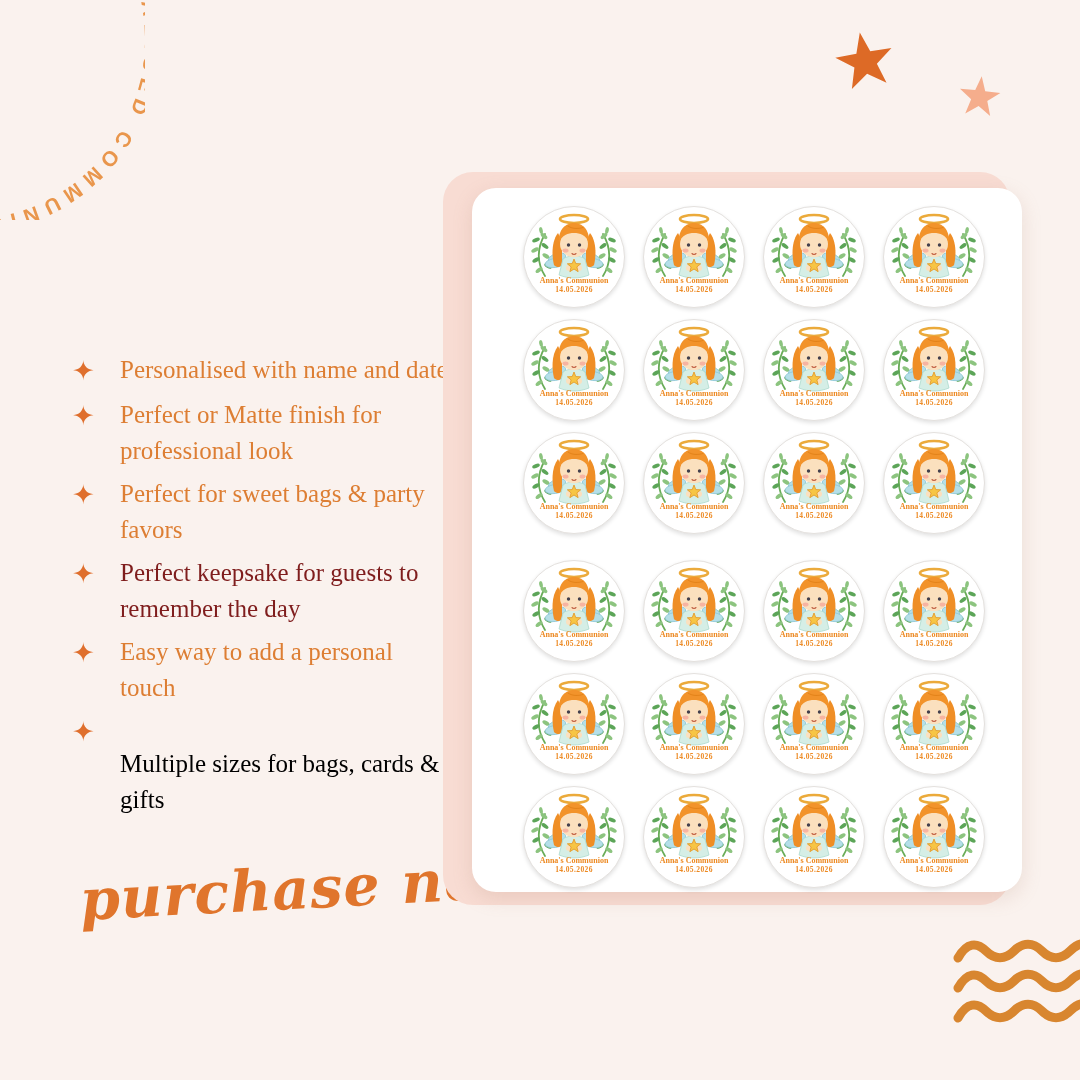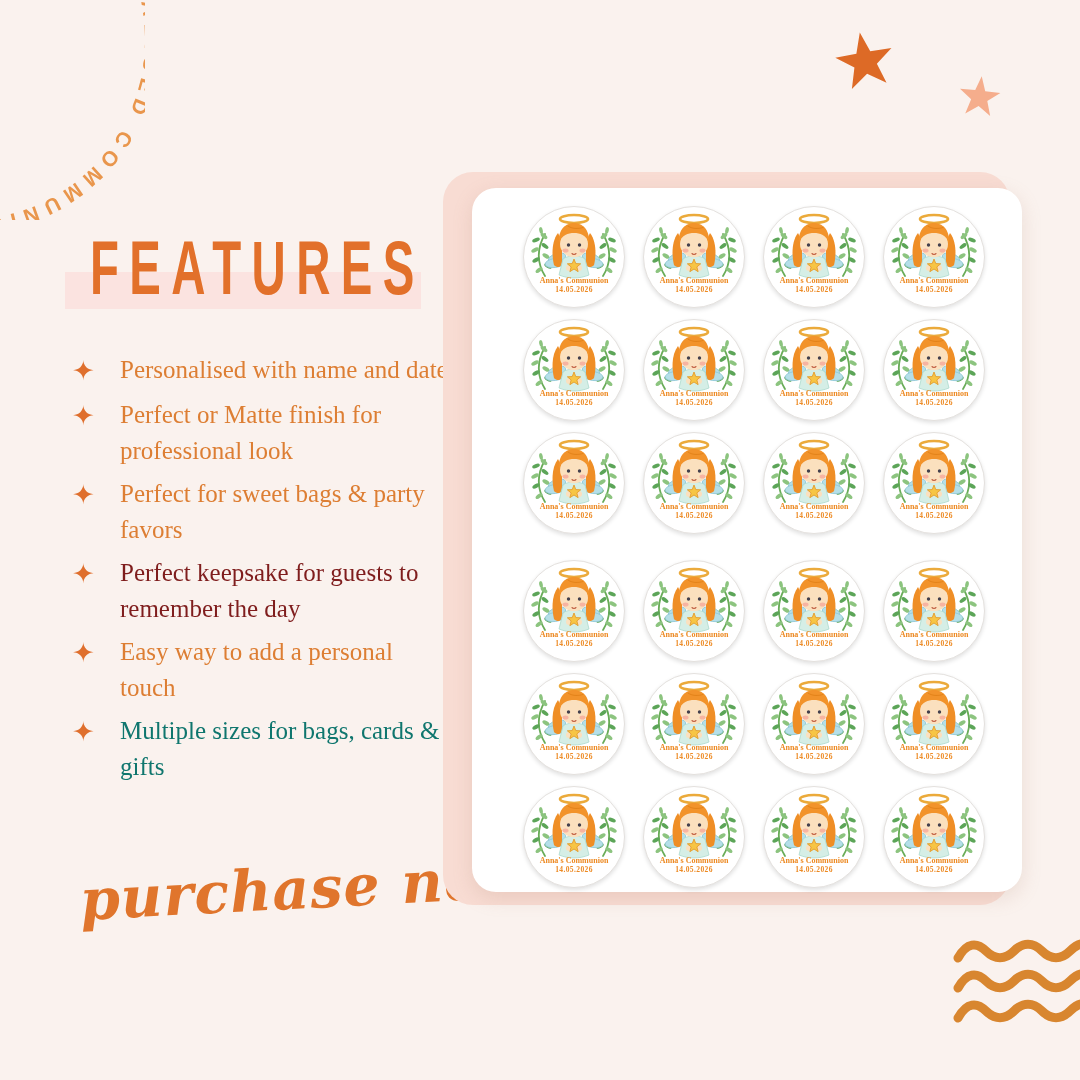--- a/index.html
+++ b/index.html
@@ -115,24 +115,20 @@
     </text>
   </svg>
 
   <svg id="star-dark" class="star" width="66" height="66" viewBox="0 0 66 66">
     <polygon points="33,3 40.05,23.3 61.5,23.7 44.4,36.7 50.6,57.3 33,45 15.4,57.3 21.6,36.7 4.5,23.7 25.95,23.3" fill="#DD6A26"></polygon>
   </svg>
   <svg id="star-light" class="star" width="47" height="47" viewBox="0 0 66 66">
     <polygon points="33,3 40.05,23.3 61.5,23.7 44.4,36.7 50.6,57.3 33,45 15.4,57.3 21.6,36.7 4.5,23.7 25.95,23.3" fill="#F5AD8C"></polygon>
   </svg>
 
-  <div id="features-title-wrap">
-    <div id="title-highlight" style="background: rgb(251, 227, 224);"></div>
-    <h1 id="features-title" style="color: rgb(226, 112, 42);">FEATURES</h1>
-  </div>
 
   <div id="features-list">
       <div class="feature-item">
         <span class="bullet" style="color: rgb(223, 111, 45);">✦</span>
         <span class="feature-text" style="color: rgb(221, 126, 51);">Personalised with name and date</span>
       </div>
       <div class="feature-item">
         <span class="bullet" style="color: rgb(223, 111, 45);">✦</span>
         <span class="feature-text" style="color: rgb(221, 126, 51);">Perfect or Matte finish for professional look</span>
       </div>
@@ -143,21 +139,21 @@
       <div class="feature-item">
         <span class="bullet" style="color: rgb(223, 111, 45);">✦</span>
         <span class="feature-text" style="color: #7f1d1d;">Perfect keepsake for guests to remember the day</span>
       </div>
       <div class="feature-item">
         <span class="bullet" style="color: rgb(223, 111, 45);">✦</span>
         <span class="feature-text" style="color: rgb(221, 126, 51);">Easy way to add a personal touch</span>
       </div>
       <div class="feature-item">
         <span class="bullet" style="color: rgb(223, 111, 45);">✦</span>
-        <span class="feature-text" style="color: #0f766e;">Multiple sizes for bags, cards &amp; gifts</span>
+        <span class="feature-text" style="color: #000000; margin-top: 33px;">Multiple sizes for bags, cards &amp; gifts</span>
       </div>
     </div>
 
   <p id="cta" style="color: rgb(224, 117, 44);">purchase now!</p>
 
   <div id="sheet-back" style="background: rgb(248, 220, 211);"></div>
   <div id="sheet">
       <div class="sticker" style="left: 51px; top: 18px;">
         <svg class="art" viewBox="0 0 100 100">
           <use href="#angel"></use>

